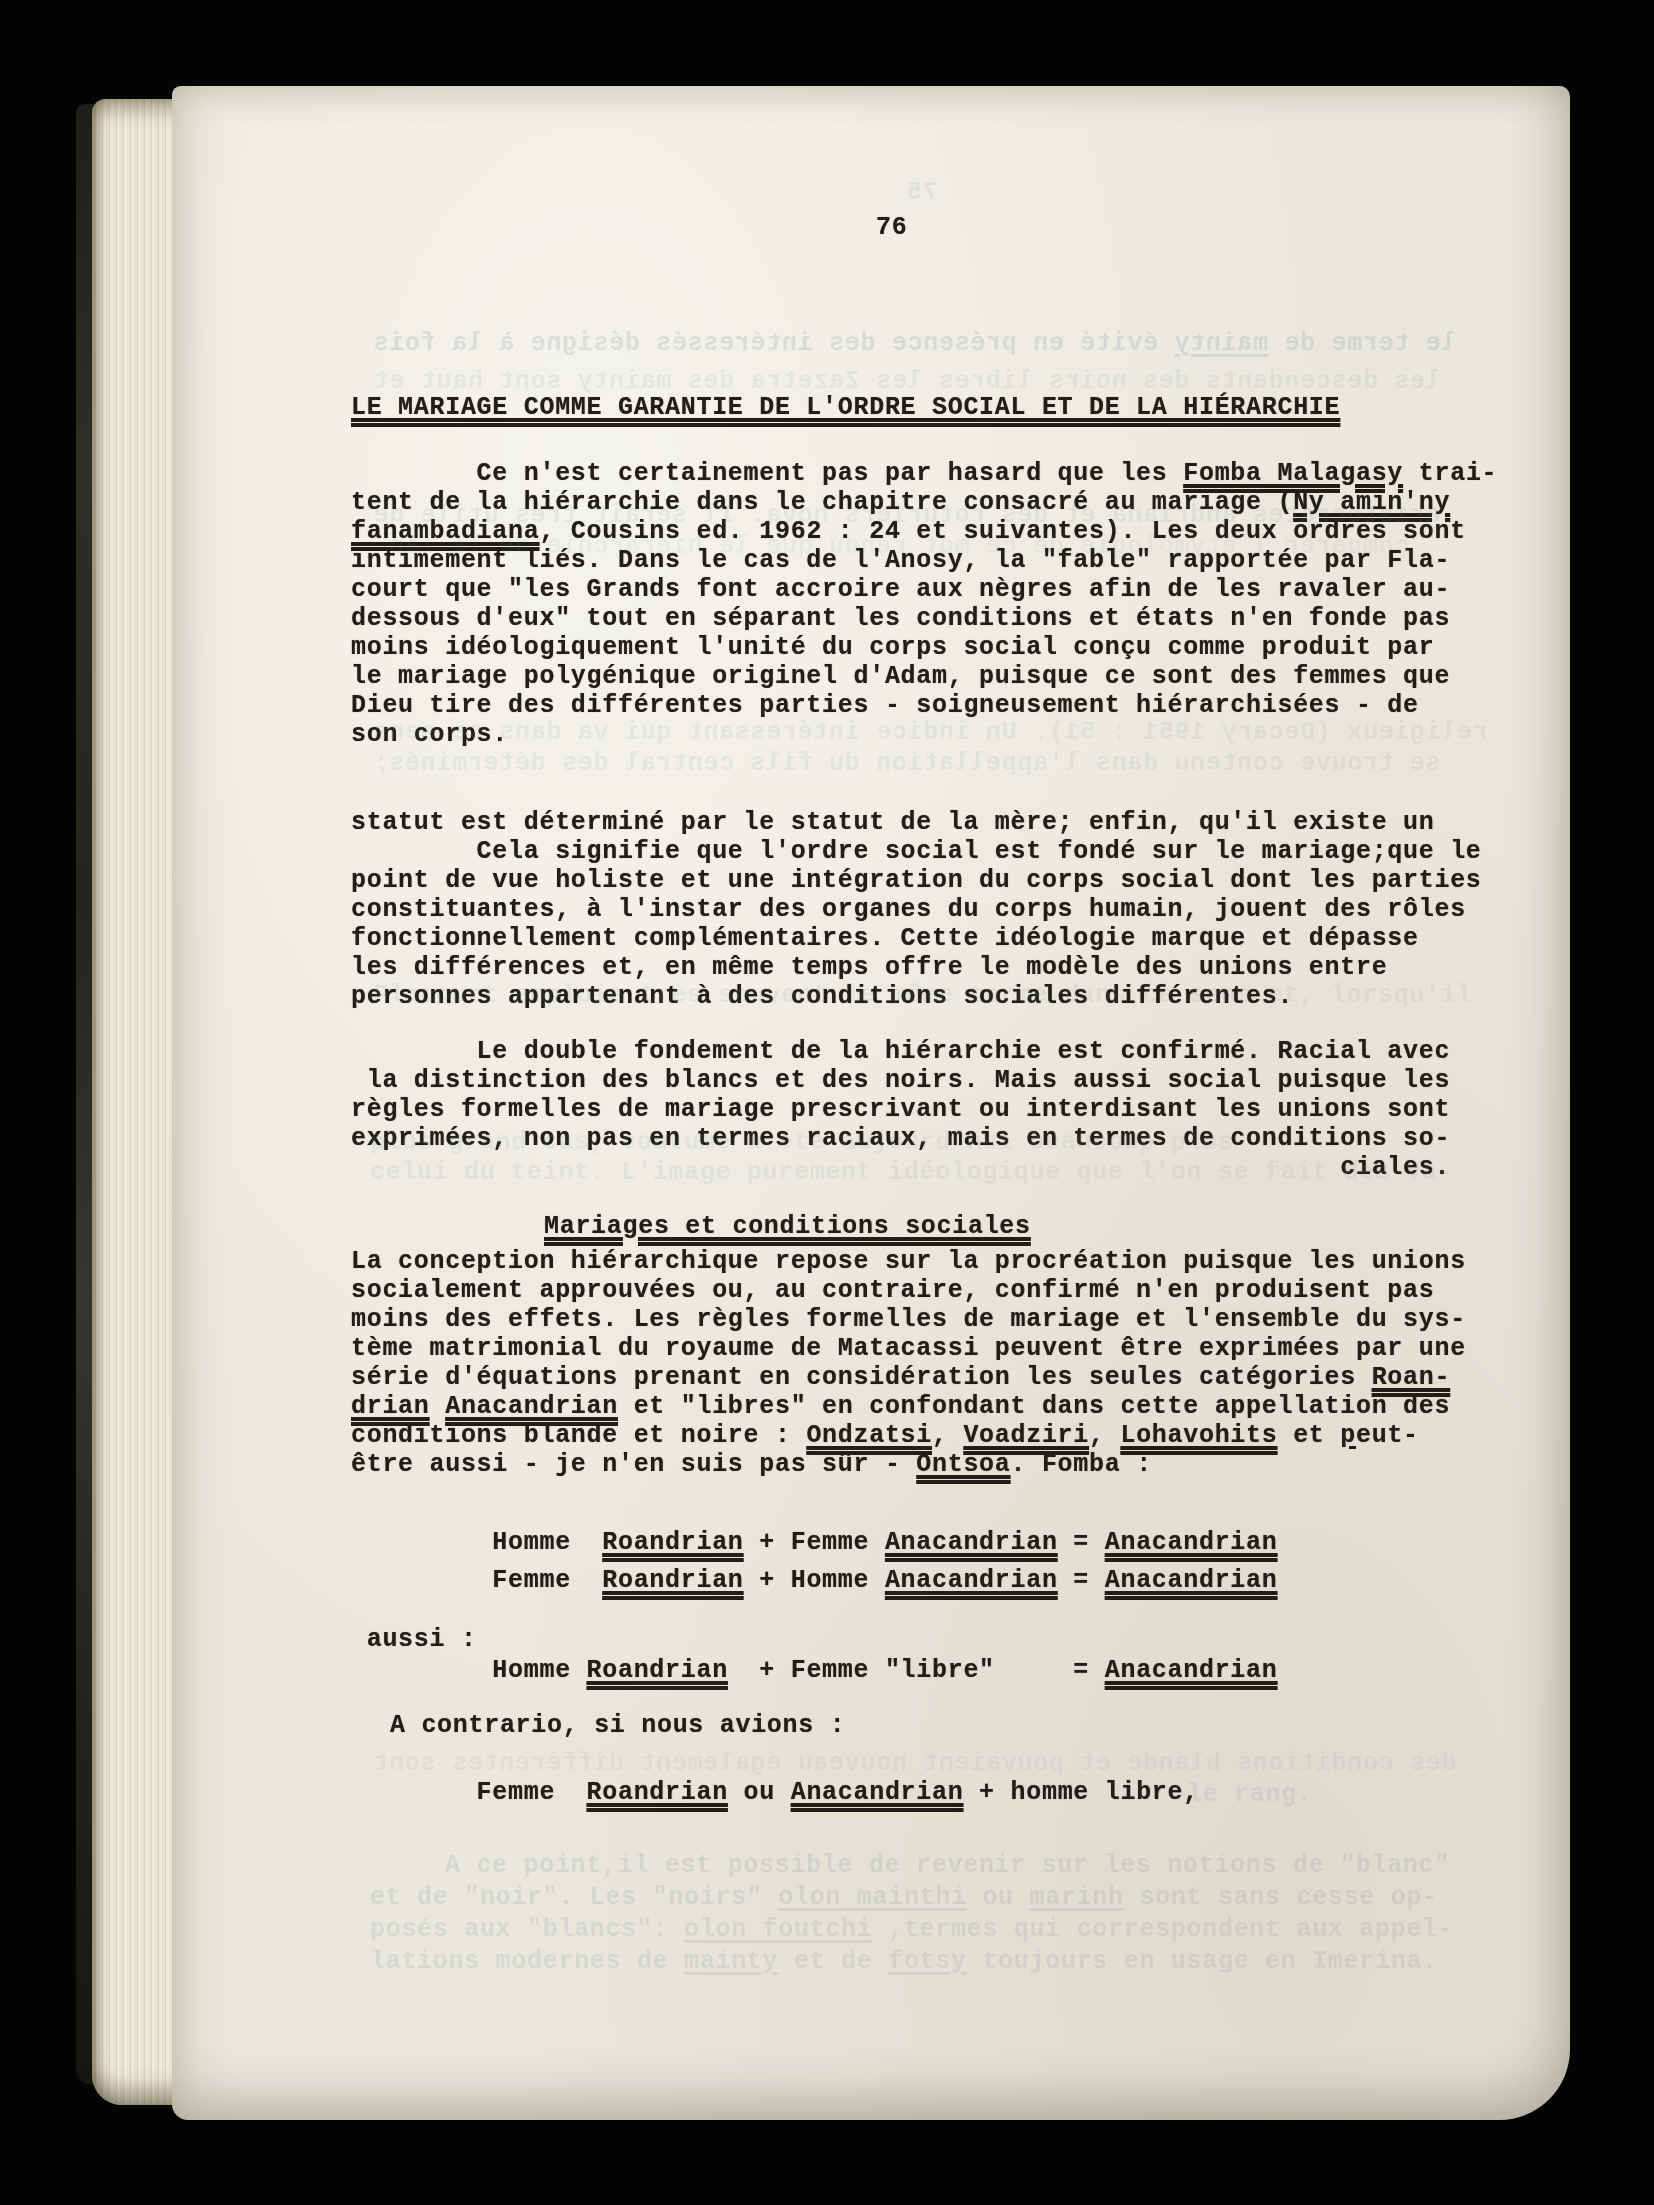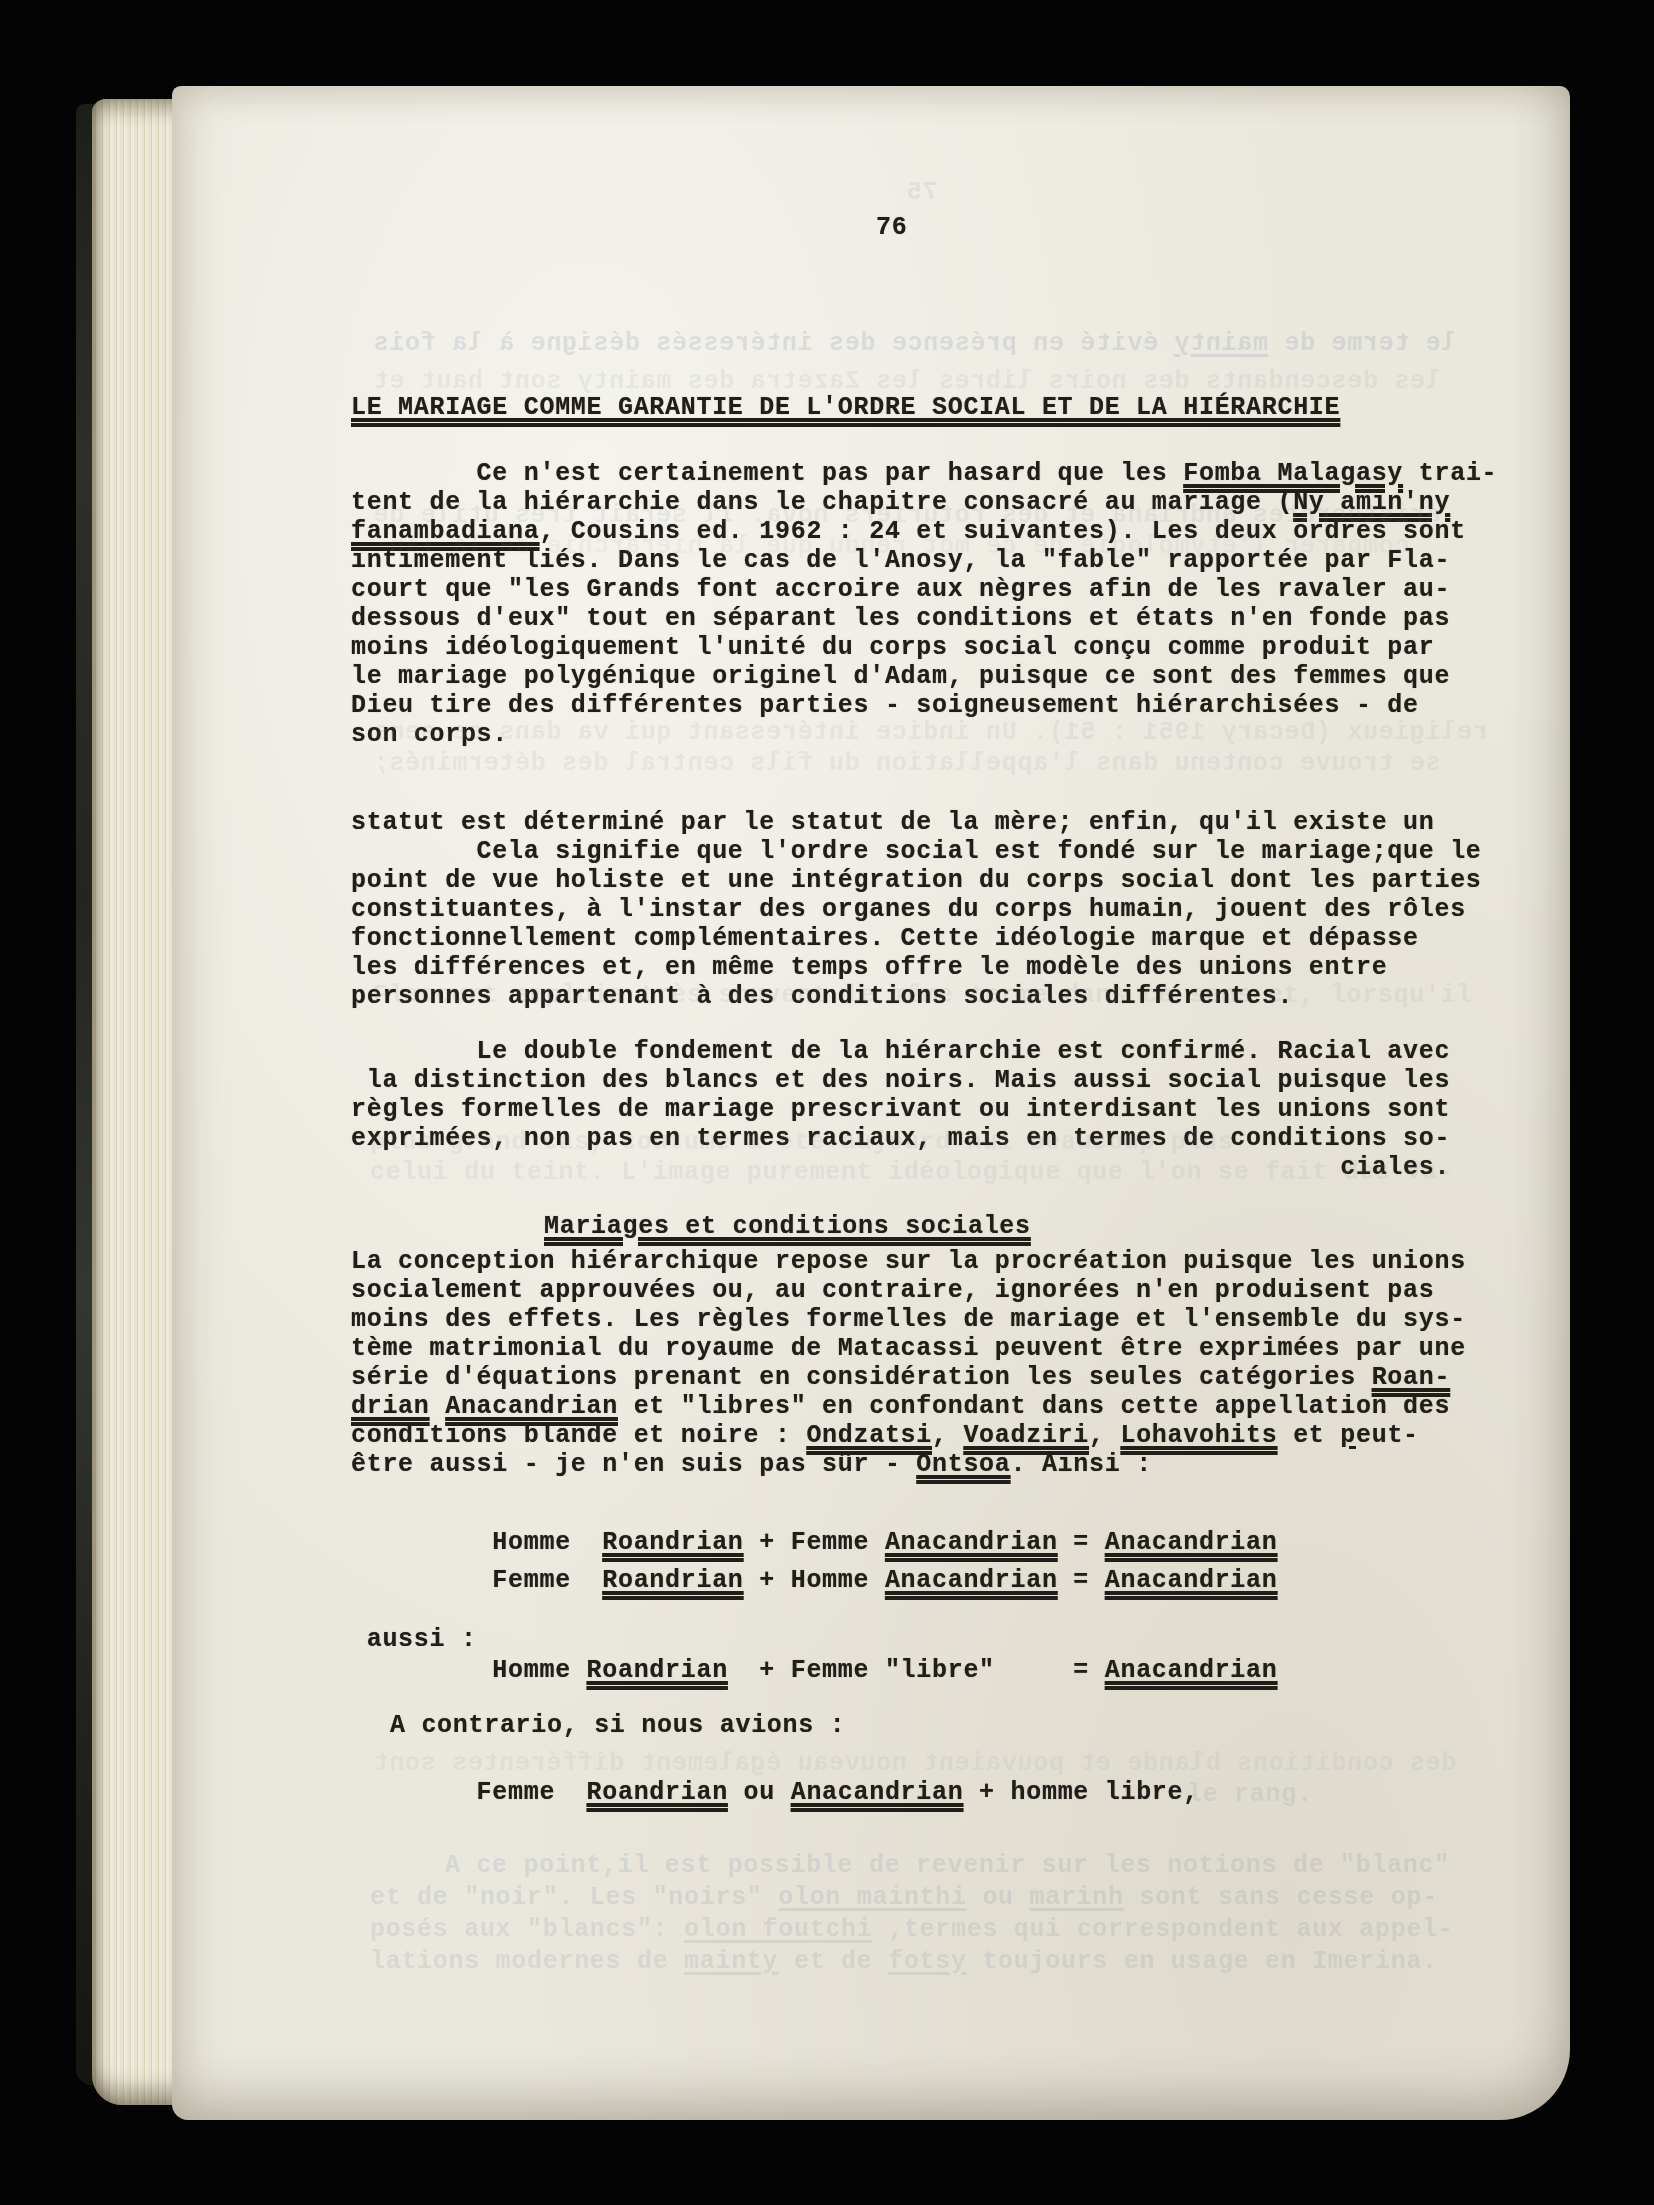--- a/index.html
+++ b/index.html
@@ -71,27 +71,27 @@
         <div class="line"><span>la distinction des blancs et des noirs. Mais aussi social puisque les</span></div>
         <div class="line"><span>règles formelles de mariage prescrivant ou interdisant les unions sont</span></div>
         <div class="line"><span>exprimées, non pas en termes raciaux, mais en termes de conditions so-</span></div>
         <div class="line"><span>ciales.</span></div>
       </div>
       <div class="block" style="left: 372px; top: 1126px;">
         <div class="line"><span class="u2">Mariages et conditions sociales</span></div>
       </div>
       <div class="block" style="left: 179px; top: 1161px;">
         <div class="line"><span>La conception hiérarchique repose sur la procréation puisque les unions</span></div>
-        <div class="line"><span>socialement approuvées ou, au contraire, ignorées n'en produisent pas</span></div>
+        <div class="line"><span>socialement approuvées ou, au contraire, confirmé n'en produisent pas</span></div>
         <div class="line"><span>moins des effets. Les règles formelles de mariage et l'ensemble du sys-</span></div>
         <div class="line"><span>tème matrimonial du royaume de Matacassi peuvent être exprimées par une</span></div>
         <div class="line"><span>série d'équations prenant en considération les seules catégories </span><span class="u2">Roan-</span></div>
         <div class="line"><span class="u2">drian</span><span> </span><span class="u2">Anacandrian</span><span> et "libres" en confondant dans cette appellation des</span></div>
         <div class="line"><span>conditions blande et noire : </span><span class="u2">Ondzatsi</span><span>, </span><span class="u2">Voadziri</span><span>, </span><span class="u2">Lohavohits</span><span> et </span><span class="u1">p</span><span>eut-</span></div>
-        <div class="line"><span>être aussi - je n'en suis pas sûr - </span><span class="u2">Ontsoa</span><span>. Ainsi :</span></div>
+        <div class="line"><span>être aussi - je n'en suis pas sûr - </span><span class="u2">Ontsoa</span><span>. Fomba :</span></div>
       </div>
       <div class="block" style="left: 179px; top: 1442px;">
         <div class="line"><span>         Homme  </span><span class="u2">Roandrian</span><span> + Femme </span><span class="u2">Anacandrian</span><span> = </span><span class="u2">Anacandrian</span></div>
       </div>
       <div class="block" style="left: 179px; top: 1480px;">
         <div class="line"><span>         Femme  </span><span class="u2">Roandrian</span><span> + Homme </span><span class="u2">Anacandrian</span><span> = </span><span class="u2">Anacandrian</span></div>
       </div>
       <div class="block" style="left: 179px; top: 1539px;">
         <div class="line"><span> aussi :</span></div>
       </div>

